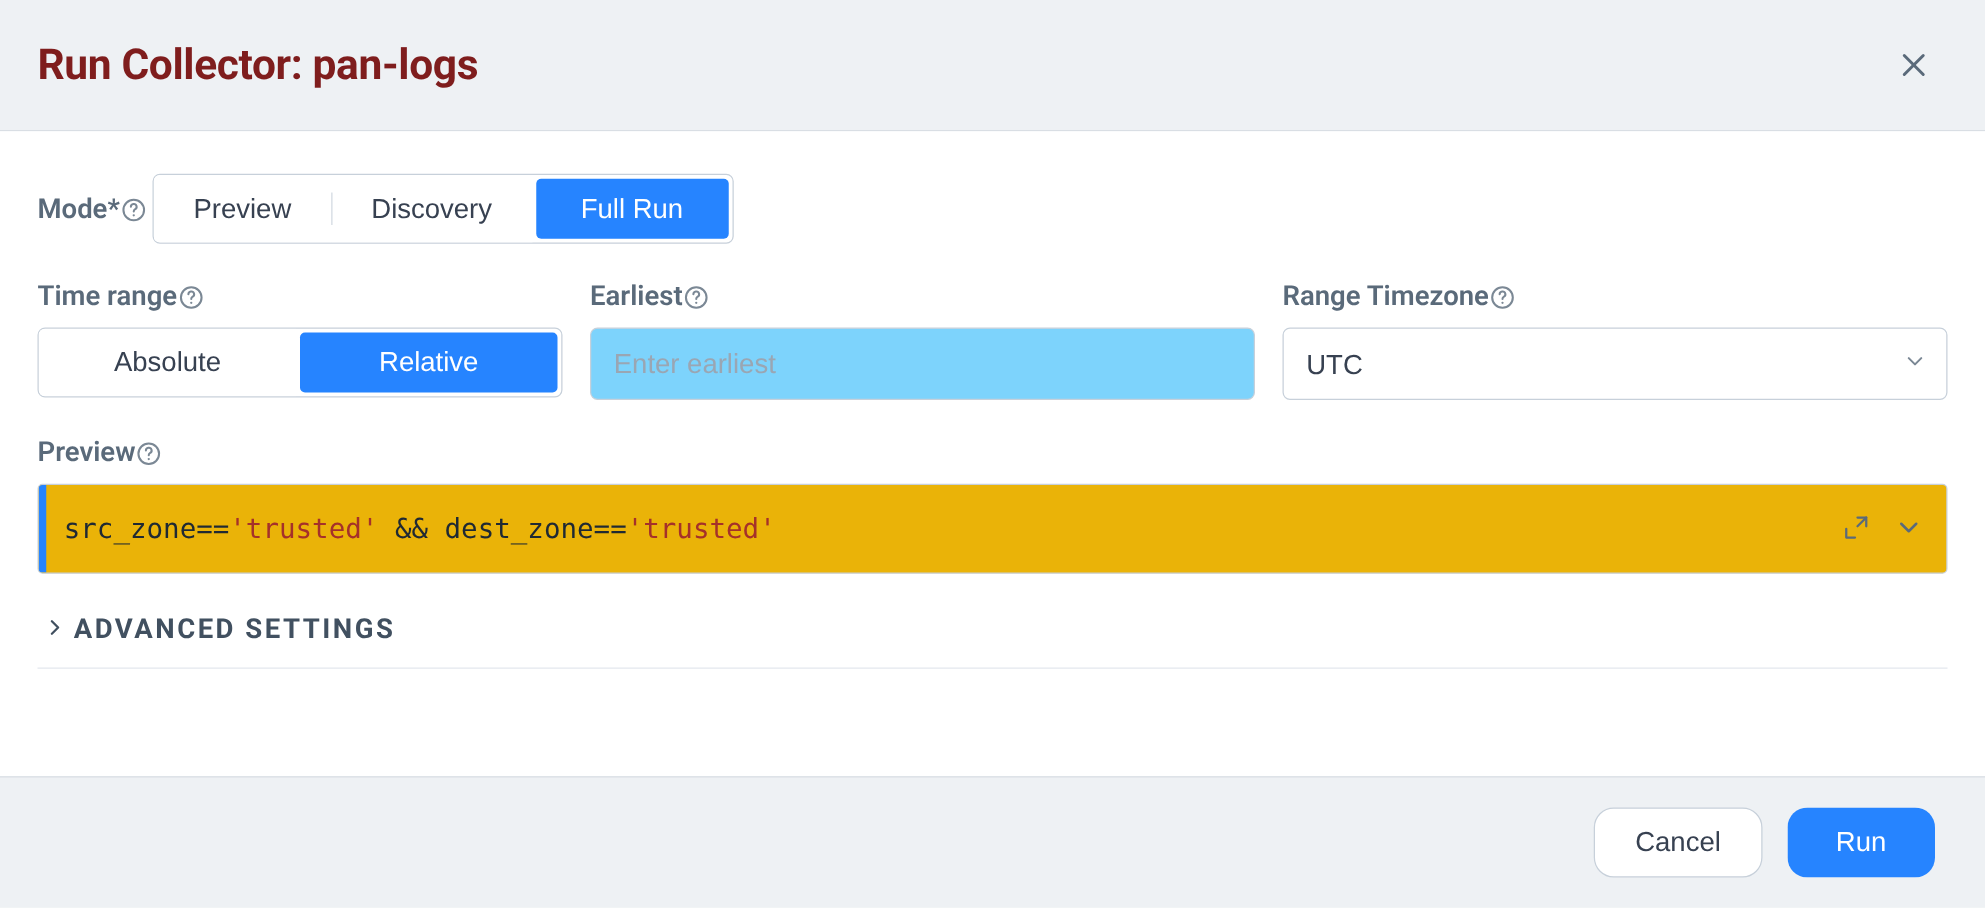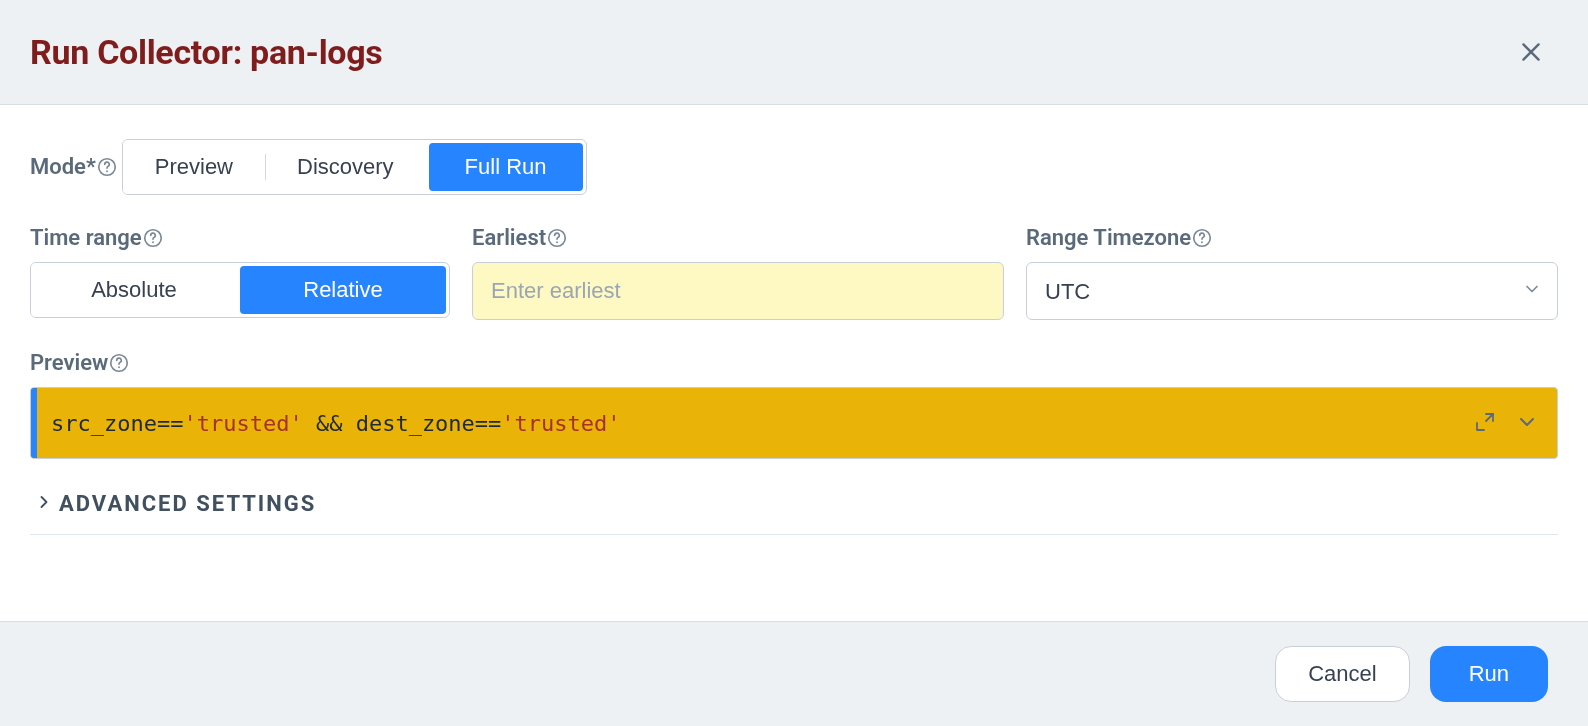--- a/index.html
+++ b/index.html
@@ -81,21 +81,21 @@
   .text-input, .select-input {
     height: 58px;
     border: 1px solid #c7d0da;
     border-radius: 6px;
     background: #f7f9fb;
     padding: 0 18px;
     font-size: 22px;
     color: #374151;
     width: 100%;
   }
-  .text-input { background: #fef9c3; }
+  .text-input { background: #7dd3fc; }
   .text-input::placeholder { color: #9aa6b3; }
   .select-wrap { position: relative; }
   .select-input {
     appearance: none; -webkit-appearance: none;
     background: #fff;
     padding-right: 46px;
   }
   .select-caret {
     position: absolute; right: 16px; top: 50%; transform: translateY(-50%);
     color: #7b8895; pointer-events: none;

